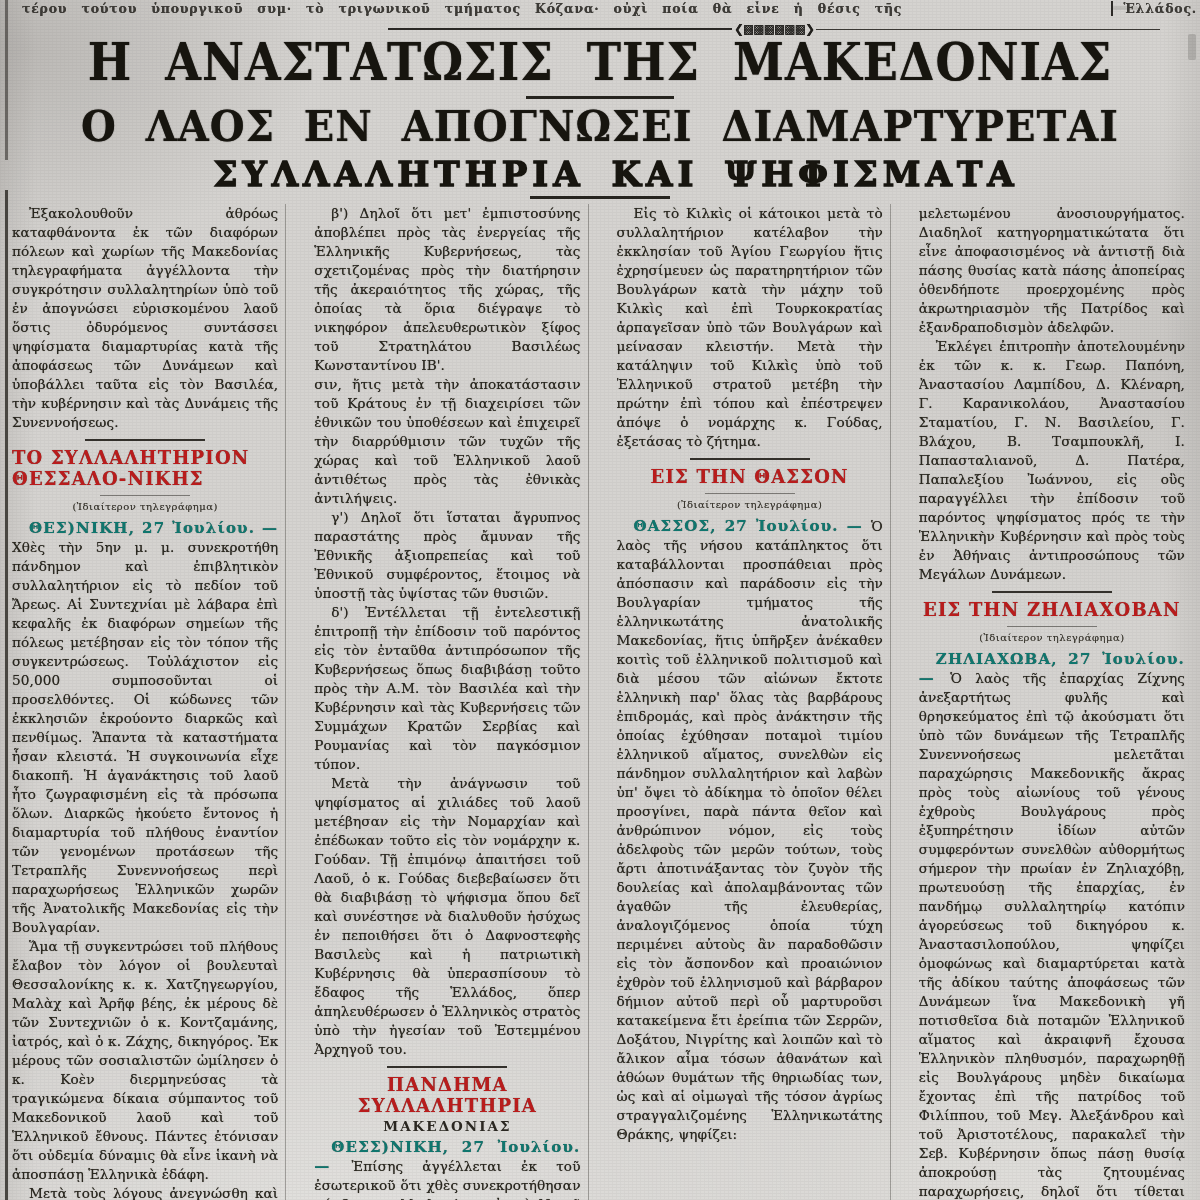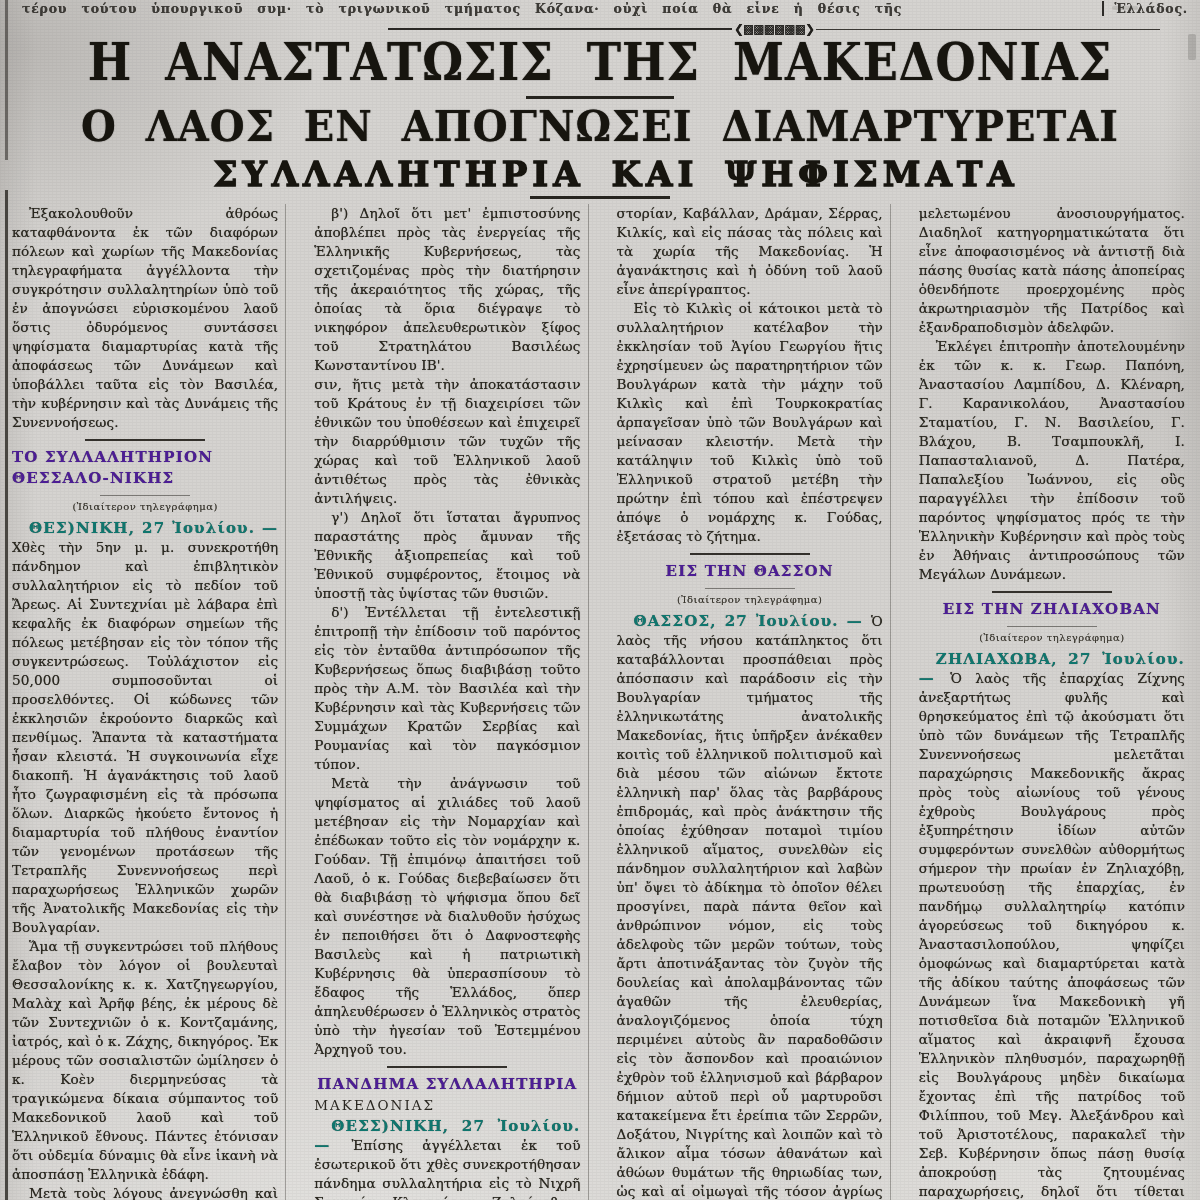--- a/index.html
+++ b/index.html
@@ -22,21 +22,21 @@
     background:repeating-linear-gradient(0deg,#555 0 1px,transparent 1px 3px),
                repeating-linear-gradient(90deg,#777 0 1px,transparent 1px 4px);}
   .smudge{position:absolute;background:rgba(40,38,34,.35);border-radius:2px;}
 
   
   .topline{position:absolute;top:1px;left:10px;right:0;height:15px;display:flex;align-items:center;
     font-size:12.5px;font-weight:bold;color:#3c3a36;letter-spacing:.8px;white-space:nowrap;overflow:hidden;
     text-shadow:0 0 .6px rgba(50,46,42,.8);}
   .topline .left{flex:1;word-spacing:9px;overflow:hidden;margin-left:12px;}
   .topline .vbar{width:2px;height:18px;background:#2c2a27;margin:0 10px 0 4px;flex:none;}
-  .topline .right{margin-right:12px;word-spacing:6px;}
+  .topline .right{margin-right:3px;word-spacing:6px;}
 
   
   .ornament{position:absolute;top:23px;left:388px;width:772px;height:12px;display:flex;align-items:center;}
   .orn-line{flex:1;height:2px;background:#2a2825;}
   .orn-line.thin{height:1px;background:#3a3834;}
   .orn-center{flex:none;font-size:12px;line-height:12px;color:#22201d;letter-spacing:-1px;padding:0 2px;
     text-shadow:0 0 .5px #222;}
 
   
   .h-main,.h-sub,.h-ter{position:absolute;left:0;width:100%;text-align:center;margin:0;
@@ -52,24 +52,24 @@
   .hrule.r2{top:196px;width:140px;}
 
   
   .columns{position:absolute;top:204px;left:12px;right:8px;bottom:0;display:flex;gap:28px;}
   .col{flex:1 1 0;overflow:hidden;border-right:1px solid rgba(55,52,48,.38);padding-right:7px;}
   .col:last-child{border-right:none;}
   .para{margin:0;font-size:13.6px;line-height:19px;text-align:justify;text-indent:17px;
     letter-spacing:.1px;color:#29271f;text-shadow:0 0 .7px rgba(45,42,36,.75);}
   .para.noindent{text-indent:0;}
   .lead{font-size:15px;letter-spacing:1.2px;color:#0f766e;}
-  .sec-header{margin:7px 0 2px;font-size:15px;line-height:21px;font-weight:bold;text-align:center;
-    letter-spacing:1.2px;color:#4c1d95;text-shadow:0 0 .7px rgba(40,38,32,.7);}
+  .sec-header{margin:7px 0 2px;font-size:18px;line-height:21px;font-weight:bold;text-align:center;
+    letter-spacing:1.2px;color:#b91c1c;text-shadow:0 0 .7px rgba(40,38,32,.7);}
   .sec-header::before{content:"";display:block;width:120px;height:2px;background:#33302b;margin:0 auto 6px;}
-  .sec-subheader{margin:0 0 3px;font-size:13.5px;line-height:17px;font-weight:normal;text-align:left;
+  .sec-subheader{margin:0 0 3px;font-size:13.5px;line-height:17px;font-weight:bold;text-align:center;
     letter-spacing:2px;color:#2a2721;}
   .byline{margin:6px 0 7px;font-size:10px;text-align:center;color:#3a372f;letter-spacing:.5px;
     text-shadow:0 0 .6px rgba(50,47,40,.6);}
   .byline::before{content:"";display:block;width:90px;height:1px;background:rgba(50,47,42,.55);margin:0 auto 5px;}
 
   
   .edge-line{position:absolute;left:5px;top:190px;bottom:0;width:3px;background:rgba(40,37,33,.8);}
   .edge-line.top-seg{top:0;bottom:auto;height:160px;background:rgba(40,37,33,.55);}
 </style>
 </head>
@@ -115,21 +115,20 @@
         <p class="para">β') Δηλοῖ ὅτι μετ' ἐμπιστοσύνης ἀποβλέπει πρὸς τὰς ἐνεργείας τῆς Ἑλληνικῆς Κυβερνήσεως, τὰς σχετιζομένας πρὸς τὴν διατήρησιν τῆς ἀκεραιότητος τῆς χώρας, τῆς ὁποίας τὰ ὅρια διέγραψε τὸ νικηφόρον ἀπελευθερωτικὸν ξίφος τοῦ Στρατηλάτου Βασιλέως Κωνσταντίνου ΙΒ'.</p>
         <p class="para noindent">σιν, ἥτις μετὰ τὴν ἀποκατάστασιν τοῦ Κράτους ἐν τῇ διαχειρίσει τῶν ἐθνικῶν του ὑποθέσεων καὶ ἐπιχειρεῖ τὴν διαρρύθμισιν τῶν τυχῶν τῆς χώρας καὶ τοῦ Ἑλληνικοῦ λαοῦ ἀντιθέτως πρὸς τὰς ἐθνικὰς ἀντιλήψεις.</p>
         <p class="para">γ') Δηλοῖ ὅτι ἵσταται ἄγρυπνος παραστάτης πρὸς ἄμυναν τῆς Ἐθνικῆς ἀξιοπρεπείας καὶ τοῦ Ἐθνικοῦ συμφέροντος, ἕτοιμος νὰ ὑποστῇ τὰς ὑψίστας τῶν θυσιῶν.</p>
         <p class="para">δ') Ἐντέλλεται τῇ ἐντελεστικῇ ἐπιτροπῇ τὴν ἐπίδοσιν τοῦ παρόντος εἰς τὸν ἐνταῦθα ἀντιπρόσωπον τῆς Κυβερνήσεως ὅπως διαβιβάσῃ τοῦτο πρὸς τὴν Α.Μ. τὸν Βασιλέα καὶ τὴν Κυβέρνησιν καὶ τὰς Κυβερνήσεις τῶν Συμμάχων Κρατῶν Σερβίας καὶ Ρουμανίας καὶ τὸν παγκόσμιον τύπον.</p>
         <p class="para">Μετὰ τὴν ἀνάγνωσιν τοῦ ψηφίσματος αἱ χιλιάδες τοῦ λαοῦ μετέβησαν εἰς τὴν Νομαρχίαν καὶ ἐπέδωκαν τοῦτο εἰς τὸν νομάρχην κ. Γούδαν. Τῇ ἐπιμόνῳ ἀπαιτήσει τοῦ Λαοῦ, ὁ κ. Γούδας διεβεβαίωσεν ὅτι θὰ διαβιβάσῃ τὸ ψήφισμα ὅπου δεῖ καὶ συνέστησε νὰ διαλυθοῦν ἡσύχως ἐν πεποιθήσει ὅτι ὁ Δαφνοστεφὴς Βασιλεὺς καὶ ἡ πατριωτικὴ Κυβέρνησις θὰ ὑπερασπίσουν τὸ ἔδαφος τῆς Ἑλλάδος, ὅπερ ἀπηλευθέρωσεν ὁ Ἑλληνικὸς στρατὸς ὑπὸ τὴν ἡγεσίαν τοῦ Ἐστεμμένου Ἀρχηγοῦ του.</p>
         <div class="sec-header">ΠΑΝΔΗΜΑ ΣΥΛΛΑΛΗΤΗΡΙΑ</div>
         <div class="sec-subheader">ΜΑΚΕΔΟΝΙΑΣ</div>
         <p class="para"><strong class="lead">ΘΕΣΣ)ΝΙΚΗ, 27 Ἰουλίου.— </strong>Ἐπίσης ἀγγέλλεται ἐκ τοῦ ἐσωτερικοῦ ὅτι χθὲς συνεκροτήθησαν πάνδημα συλλαλητήρια εἰς τὸ Νιχρῆ Σουμπάν, Κλεισούραν, Ζηλεόγοβαν, Βοδενά, Προσωτσάνην, Φλώριναν, Βέρροιαν, Βοδολεξίδου, Κοσσάνων, Πράβιον, Ἀκίντζολι, Κα-</p>
       </section>
       <section class="col">
-        <p class="para noindent">στορίαν, Καβάλλαν, Δράμαν, Σέρρας, Κιλκίς, καὶ εἰς πάσας τὰς πόλεις καὶ τὰ χωρία τῆς Μακεδονίας. Ἡ ἀγανάκτησις καὶ ἡ ὀδύνη τοῦ λαοῦ εἶνε ἀπερίγραπτος.</p>
         <p class="para">Εἰς τὸ Κιλκὶς οἱ κάτοικοι μετὰ τὸ συλλαλητήριον κατέλαβον τὴν ἐκκλησίαν τοῦ Ἁγίου Γεωργίου ἥτις ἐχρησίμευεν ὡς παρατηρητήριον τῶν Βουλγάρων κατὰ τὴν μάχην τοῦ Κιλκὶς καὶ ἐπὶ Τουρκοκρατίας ἁρπαγεῖσαν ὑπὸ τῶν Βουλγάρων καὶ μείνασαν κλειστήν. Μετὰ τὴν κατάληψιν τοῦ Κιλκὶς ὑπὸ τοῦ Ἑλληνικοῦ στρατοῦ μετέβη τὴν πρώτην ἐπὶ τόπου καὶ ἐπέστρεψεν ἀπόψε ὁ νομάρχης κ. Γούδας, ἐξετάσας τὸ ζήτημα.</p>
         <div class="sec-header">ΕΙΣ ΤΗΝ ΘΑΣΣΟΝ</div>
         <div class="byline">(Ἰδιαίτερον τηλεγράφημα)</div>
         <p class="para"><strong class="lead">ΘΑΣΣΟΣ, 27 Ἰουλίου. — </strong>Ὁ λαὸς τῆς νήσου κατάπληκτος ὅτι καταβάλλονται προσπάθειαι πρὸς ἀπόσπασιν καὶ παράδοσιν εἰς τὴν Βουλγαρίαν τμήματος τῆς ἑλληνικωτάτης ἀνατολικῆς Μακεδονίας, ἥτις ὑπῆρξεν ἀνέκαθεν κοιτὶς τοῦ ἑλληνικοῦ πολιτισμοῦ καὶ διὰ μέσου τῶν αἰώνων ἔκτοτε ἑλληνικὴ παρ' ὅλας τὰς βαρβάρους ἐπιδρομάς, καὶ πρὸς ἀνάκτησιν τῆς ὁποίας ἐχύθησαν ποταμοὶ τιμίου ἑλληνικοῦ αἵματος, συνελθὼν εἰς πάνδημον συλλαλητήριον καὶ λαβὼν ὑπ' ὄψει τὸ ἀδίκημα τὸ ὁποῖον θέλει προσγίνει, παρὰ πάντα θεῖον καὶ ἀνθρώπινον νόμον, εἰς τοὺς ἀδελφοὺς τῶν μερῶν τούτων, τοὺς ἄρτι ἀποτινάξαντας τὸν ζυγὸν τῆς δουλείας καὶ ἀπολαμβάνοντας τῶν ἀγαθῶν τῆς ἐλευθερίας, ἀναλογιζόμενος ὁποία τύχη περιμένει αὐτοὺς ἂν παραδοθῶσιν εἰς τὸν ἄσπονδον καὶ προαιώνιον ἐχθρὸν τοῦ ἑλληνισμοῦ καὶ βάρβαρον δήμιον αὐτοῦ περὶ οὗ μαρτυροῦσι κατακείμενα ἔτι ἐρείπια τῶν Σερρῶν, Δοξάτου, Νιγρίτης καὶ λοιπῶν καὶ τὸ ἄλικον αἷμα τόσων ἀθανάτων καὶ ἀθώων θυμάτων τῆς θηριωδίας των, ὡς καὶ αἱ οἰμωγαὶ τῆς τόσον ἀγρίως στραγγαλιζομένης Ἑλληνικωτάτης Θράκης, ψηφίζει:</p>
       </section>
       <section class="col">
         <p class="para noindent">μελετωμένου ἀνοσιουργήματος. Διαδηλοῖ κατηγορηματικώτατα ὅτι εἶνε ἀποφασισμένος νὰ ἀντιστῇ διὰ πάσης θυσίας κατὰ πάσης ἀποπείρας ὁθενδήποτε προερχομένης πρὸς ἀκρωτηριασμὸν τῆς Πατρίδος καὶ ἐξανδραποδισμὸν ἀδελφῶν.</p>
         <p class="para">Ἐκλέγει ἐπιτροπὴν ἀποτελουμένην ἐκ τῶν κ. κ. Γεωρ. Παπόνη, Ἀναστασίου Λαμπίδου, Δ. Κλέναρη, Γ. Καρανικολάου, Ἀναστασίου Σταματίου, Γ. Ν. Βασιλείου, Γ. Βλάχου, Β. Τσαμπουκλῆ, Ι. Παπασταλιανοῦ, Δ. Πατέρα, Παπαλεξίου Ἰωάννου, εἰς οὓς παραγγέλλει τὴν ἐπίδοσιν τοῦ παρόντος ψηφίσματος πρός τε τὴν Ἑλληνικὴν Κυβέρνησιν καὶ πρὸς τοὺς ἐν Ἀθήναις ἀντιπροσώπους τῶν Μεγάλων Δυνάμεων.</p>
         <div class="sec-header">ΕΙΣ ΤΗΝ ΖΗΛΙΑΧΟΒΑΝ</div>
         <div class="byline">(Ἰδιαίτερον τηλεγράφημα)</div>

